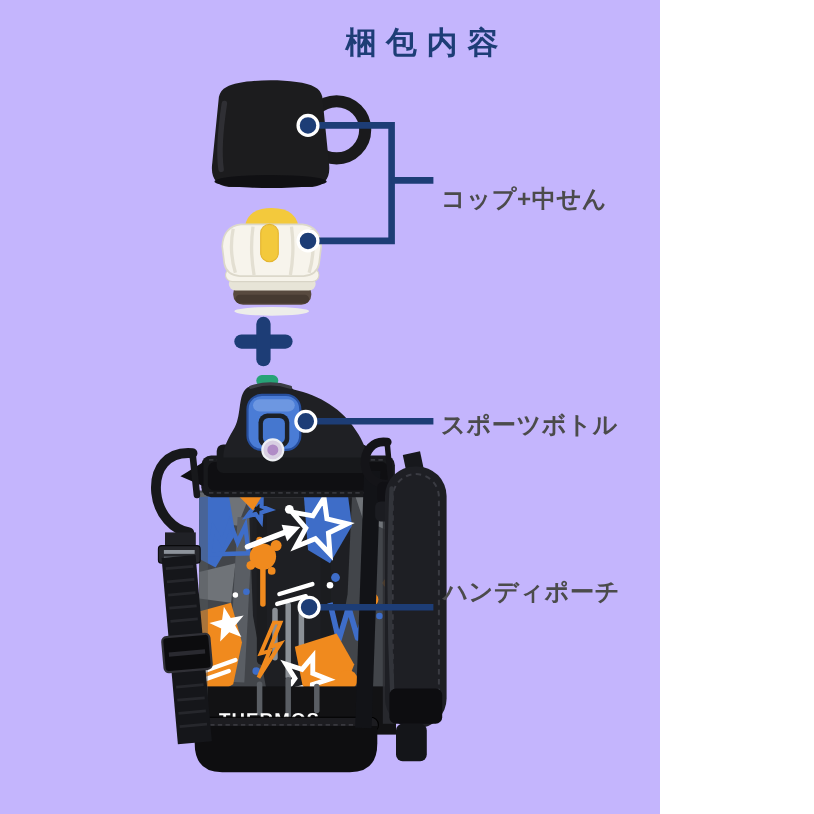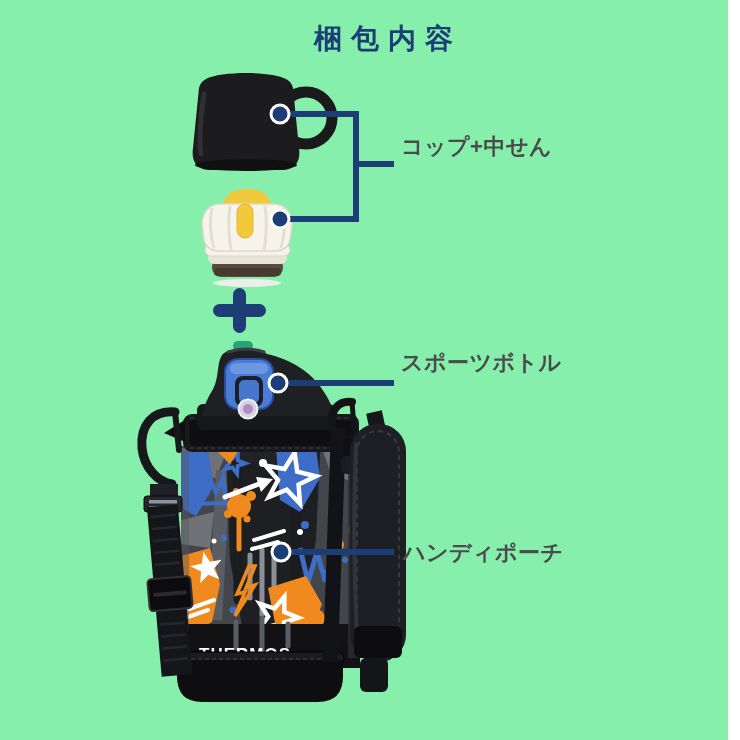--- a/index.html
+++ b/index.html
@@ -1,30 +1,30 @@
 <!DOCTYPE html>
 <html><head>
 <meta charset="utf-8">
 <style>
   html,body{margin:0;padding:0;background:#ffffff;}
   .canvas{
-    position:relative;width:728px;height:740px;background:#86efac;overflow:hidden;
+    position:relative;width:600px;height:740px;background:#c4b5fd;overflow:hidden;
     font-family:"Liberation Sans","DejaVu Sans",sans-serif;
   }
   .title{
     position:absolute;top:20px;left:388px;transform:translateX(-50%);
     font-size:28px;font-weight:bold;letter-spacing:9px;color:#1d3d76;white-space:nowrap;
   }
   .label{
     position:absolute;color:#4b4b4b;font-size:22px;font-weight:600;
     letter-spacing:0.5px;white-space:nowrap;line-height:30px;
   }
-  .label-cup{left:401px;top:132px;}
-  .label-bottle{left:401px;top:348px;}
-  .label-pouch{left:403px;top:538px;}
+  .label-cup{left:401px;top:166px;}
+  .label-bottle{left:401px;top:372px;}
+  .label-pouch{left:403px;top:523px;}
   svg.illustration{position:absolute;left:0;top:0;}
   svg text{font-family:"Liberation Sans","DejaVu Sans",sans-serif;}
 </style>
 </head>
 <body>
 
 <div class="canvas">
 
   <svg class="illustration" width="740" height="740" viewBox="0 0 740 740">
     <defs>

